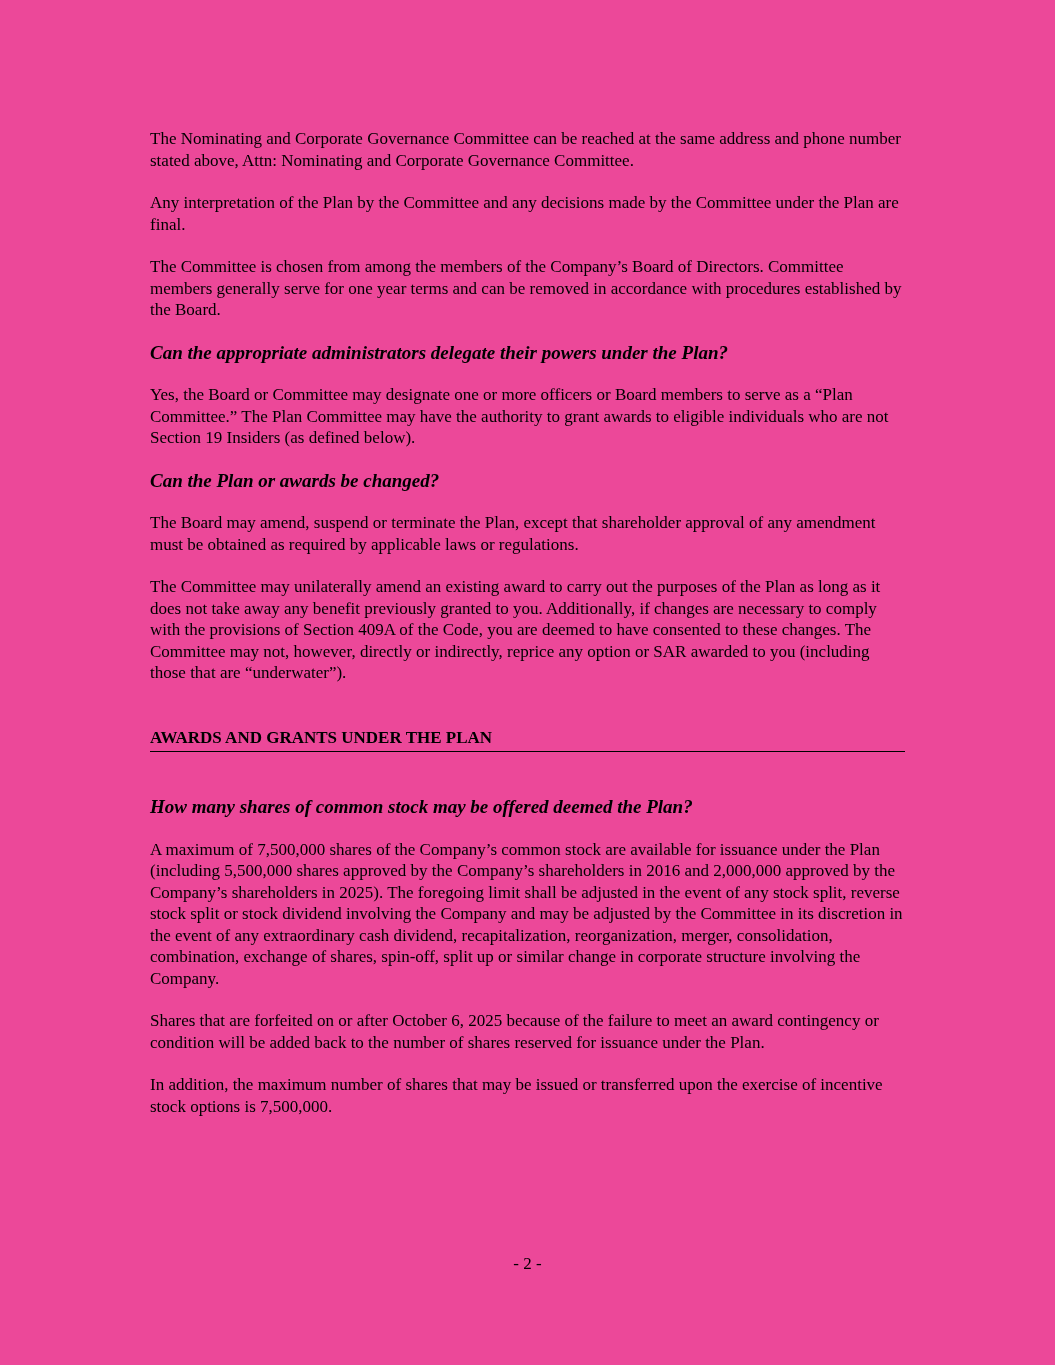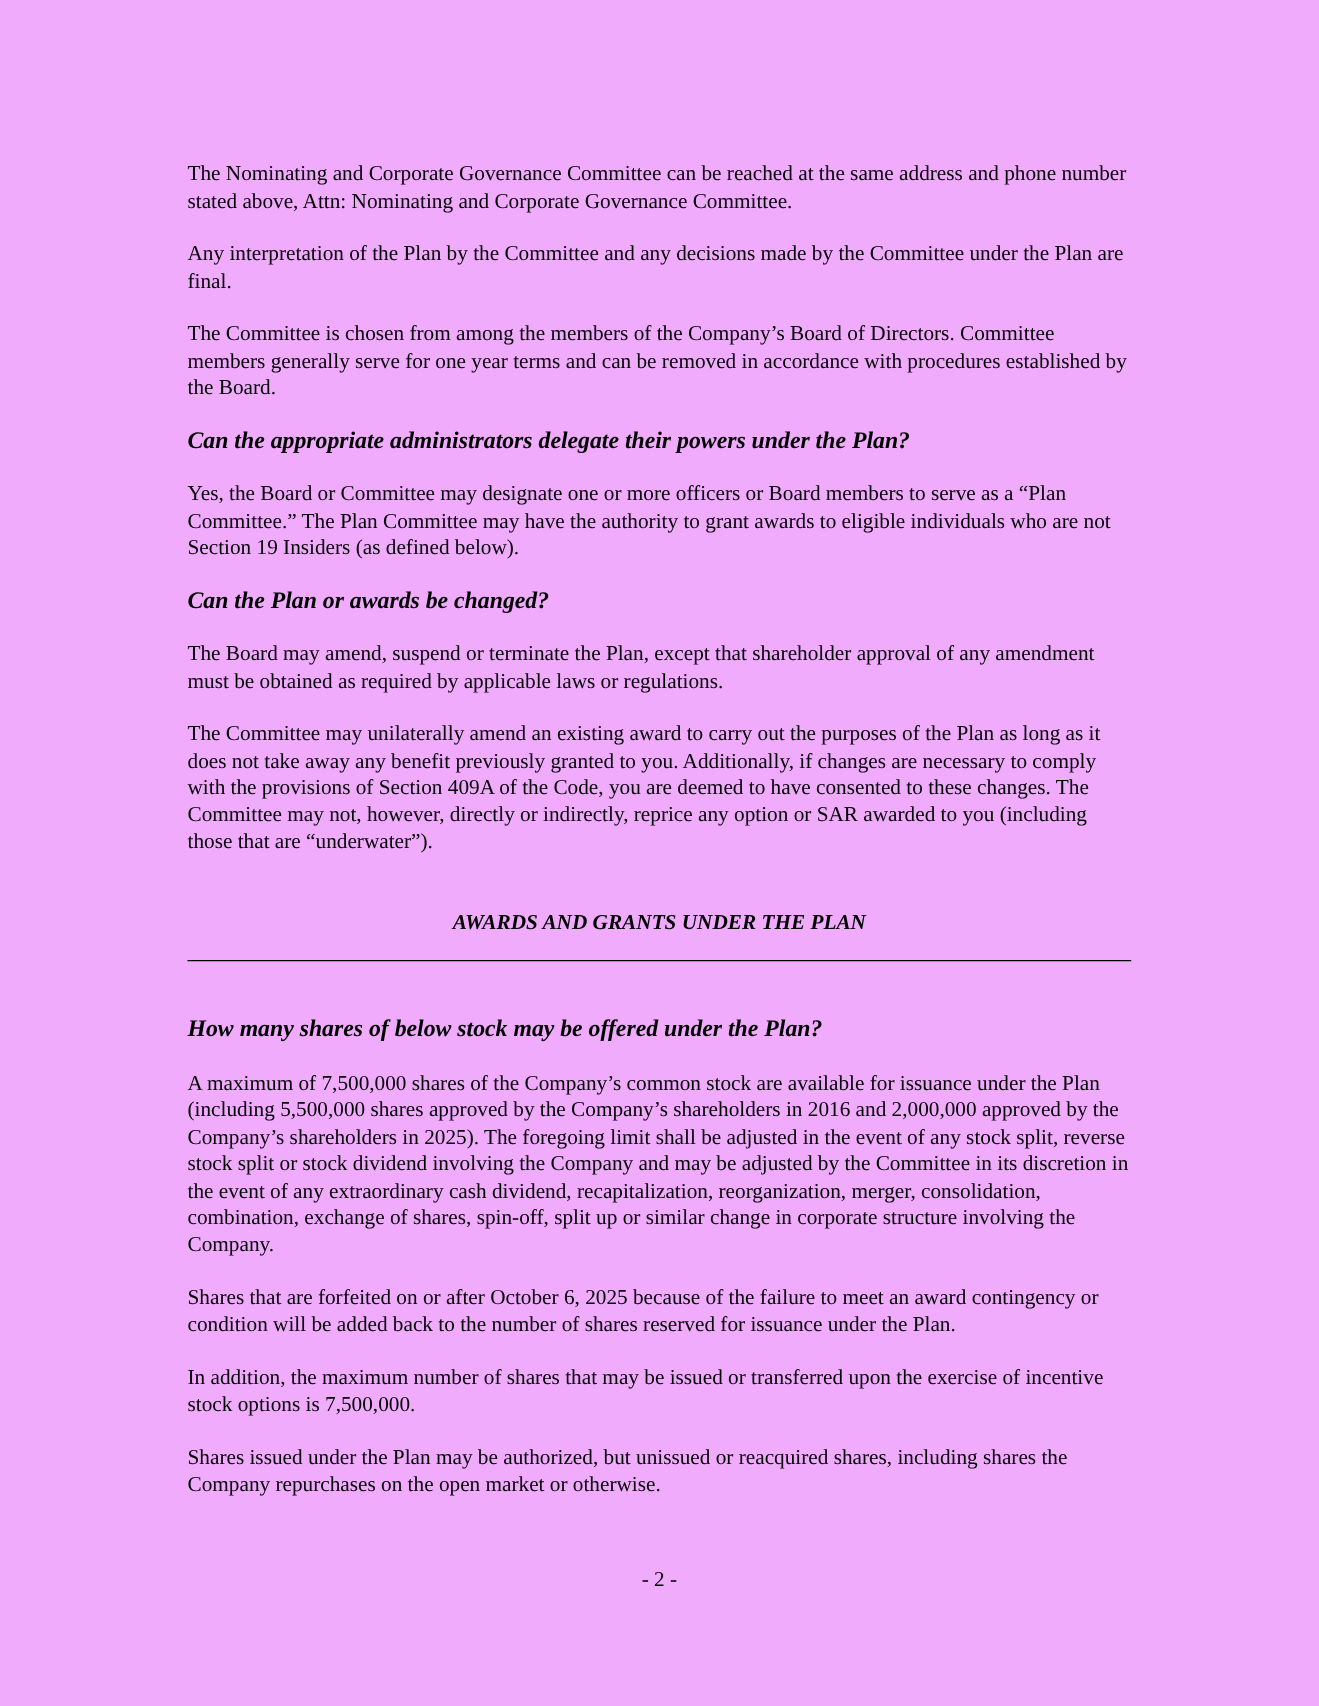--- a/index.html
+++ b/index.html
@@ -1,46 +1,45 @@
 <!DOCTYPE html>
 <html><head>
 <meta charset="utf-8">
 <style>
   html, body { margin: 0; padding: 0; background: #ffffff; }
   .page {
     position: relative;
     width: 1055px;
     height: 1365px;
     margin: 0 auto;
-    background: #f0abfc;
+    background: #ec4899;
     box-sizing: border-box;
     padding: 128px 150px 0 150px;
     font-family: "Liberation Serif", "DejaVu Serif", serif;
     font-size: 17px;
     line-height: 21.5px;
     color: #000000;
     overflow: hidden;
   }
   .para {
     margin: 0 0 21px 0;
     text-align: left;
   }
   .question {
     font-weight: bold;
     font-style: italic;
     font-size: 19px;
     margin: 21px 0 21px 0;
   }
   .section-title {
-    text-align: center;
+    text-align: left;
     font-weight: bold;
     border-bottom: 1px solid #000000;
-    padding-bottom: 20px;
+    padding-bottom: 3px;
     margin: 43px 0 44px 0;
-    font-style: italic;
   }
   .footer {
     position: absolute;
     left: 0;
     top: 1253px;
     width: 100%;
     text-align: center;
   }
 </style>
 </head>
@@ -56,21 +55,20 @@
   <p class="para">Yes, the Board or Committee may designate one or more officers or Board members to serve as a “Plan Committee.”  The Plan Committee may have the authority to grant awards to eligible individuals who are not Section 19 Insiders (as defined below).</p>
 
   <h3 class="question">Can the Plan or awards be changed?</h3>
   <p class="para">The Board may amend, suspend or terminate the Plan, except that shareholder approval of any amendment must be obtained as required by applicable laws or regulations.</p>
   <p class="para">The Committee may unilaterally amend an existing award to carry out the purposes of the Plan as long as it does not take away any benefit previously granted to you.  Additionally, if changes are necessary to comply with the provisions of Section 409A of the Code, you are deemed to have consented to these changes.  The Committee may not, however, directly or indirectly, reprice any option or SAR awarded to you (including those that are “underwater”).</p>
 
   <div class="section-title">
     <span>AWARDS AND GRANTS UNDER THE PLAN</span>
   </div>
 
-  <h3 class="question">How many shares of below stock may be offered under the Plan?</h3>
+  <h3 class="question">How many shares of common stock may be offered deemed the Plan?</h3>
   <p class="para">A maximum of 7,500,000 shares of the Company’s common stock are available for issuance under the Plan (including 5,500,000 shares approved by the Company’s shareholders in 2016 and 2,000,000 approved by the Company’s shareholders in 2025). The foregoing limit shall be adjusted in the event of any stock split, reverse stock split or stock dividend involving the Company and may be adjusted by the Committee in its discretion in the event of any extraordinary cash dividend, recapitalization, reorganization, merger, consolidation, combination, exchange of shares, spin-off, split up or similar change in corporate structure involving the Company.</p>
   <p class="para">Shares that are forfeited on or after October 6, 2025 because of the failure to meet an award contingency or condition will be added back to the number of shares reserved for issuance under the Plan.</p>
   <p class="para">In addition, the maximum number of shares that may be issued or transferred upon the exercise of incentive stock options is 7,500,000.</p>
-  <p class="para">Shares issued under the Plan may be authorized, but unissued or reacquired shares, including shares the Company repurchases on the open market or otherwise.</p>
 
   <div class="footer">- 2 -</div>
 
 </div>
 
 </body></html>

